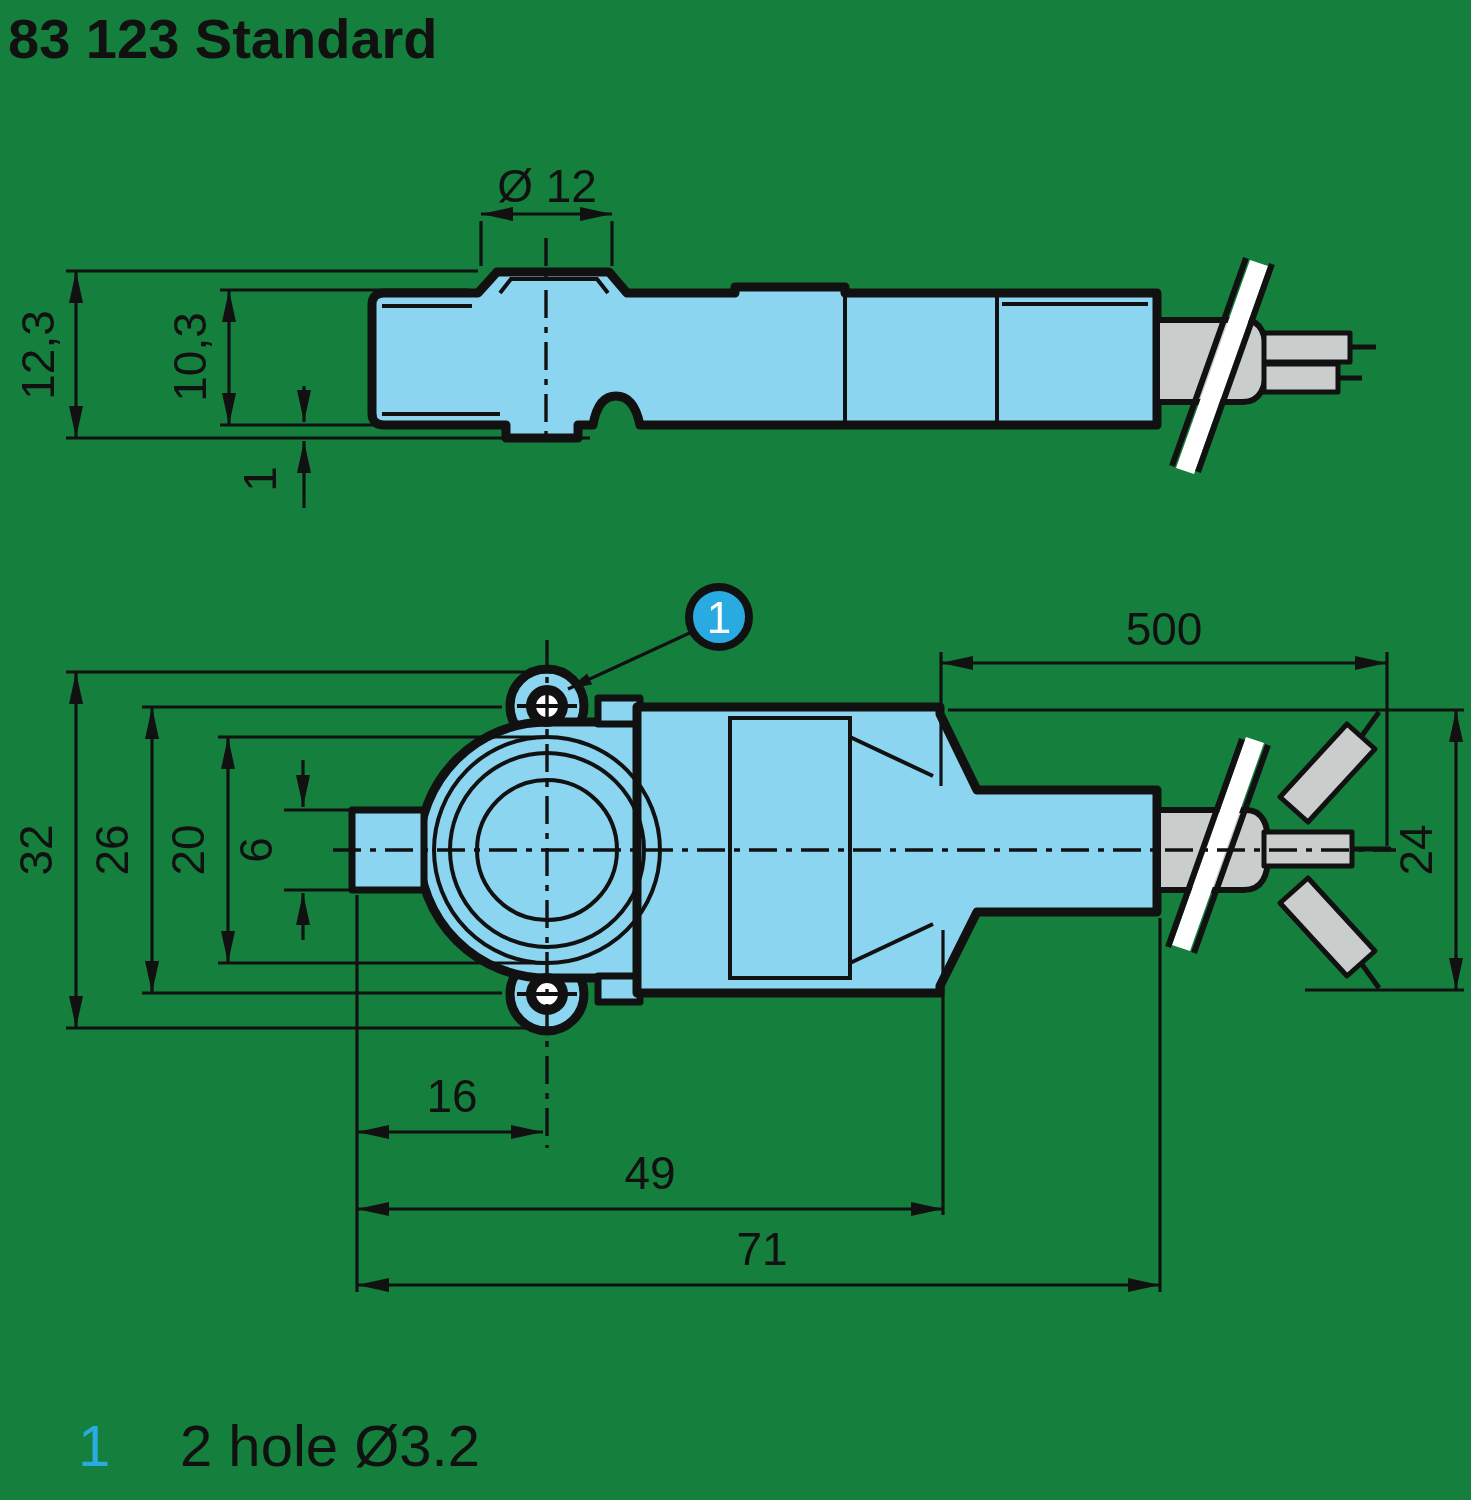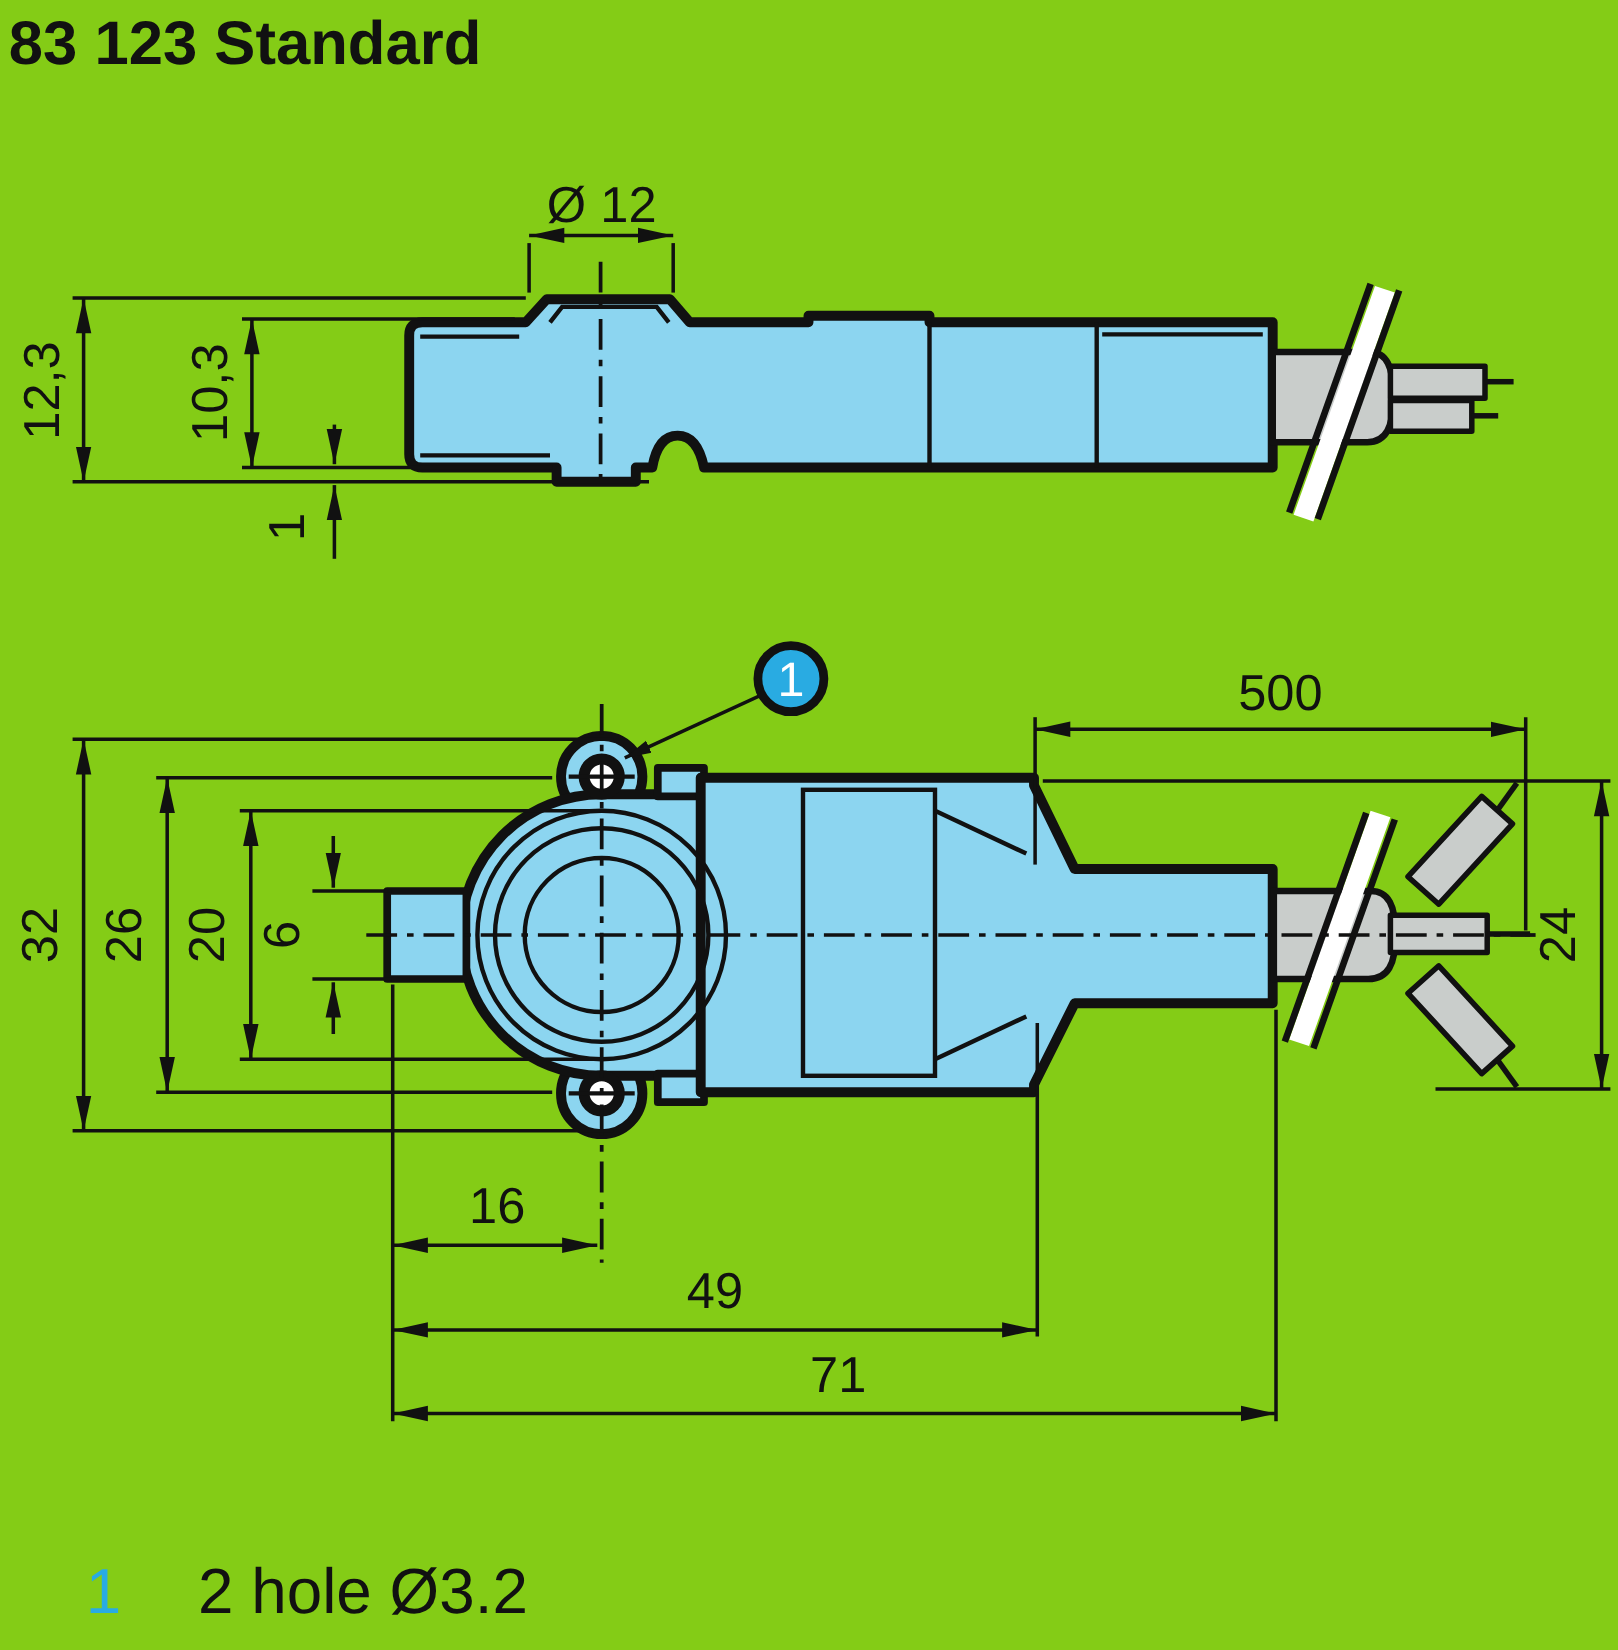--- a/index.html
+++ b/index.html
@@ -1,16 +1,16 @@
 <!DOCTYPE html>
 <html><head>
 <meta charset="utf-8">
 <style>
   html,body{margin:0;padding:0;background:#ffffff;}
-  .stage{width:1471px;height:1500px;position:relative;background:#84cc16;
+  .stage{width:1471px;height:1500px;position:relative;background:#15803d;
          font-family:"Liberation Sans","DejaVu Sans",sans-serif;}
   svg{display:block}
   .outline{fill:#8CD5F0;stroke:#111111;stroke-width:9;stroke-linejoin:round;}
   .outline-md{fill:#8CD5F0;stroke:#111111;stroke-width:7;stroke-linejoin:round;}
   .thin{fill:none;stroke:#111111;stroke-width:4;}
   .graypart{fill:#C9CDCB;stroke:#111111;stroke-width:6;stroke-linejoin:round;}
   .wire{fill:#C9CDCB;stroke:#111111;stroke-width:5;stroke-linejoin:round;}
   .wiretip{stroke:#111111;stroke-width:5;fill:none;}
   .dimline{stroke:#111111;stroke-width:3.2;fill:none;}
   .extline{stroke:#111111;stroke-width:3.2;fill:none;}

